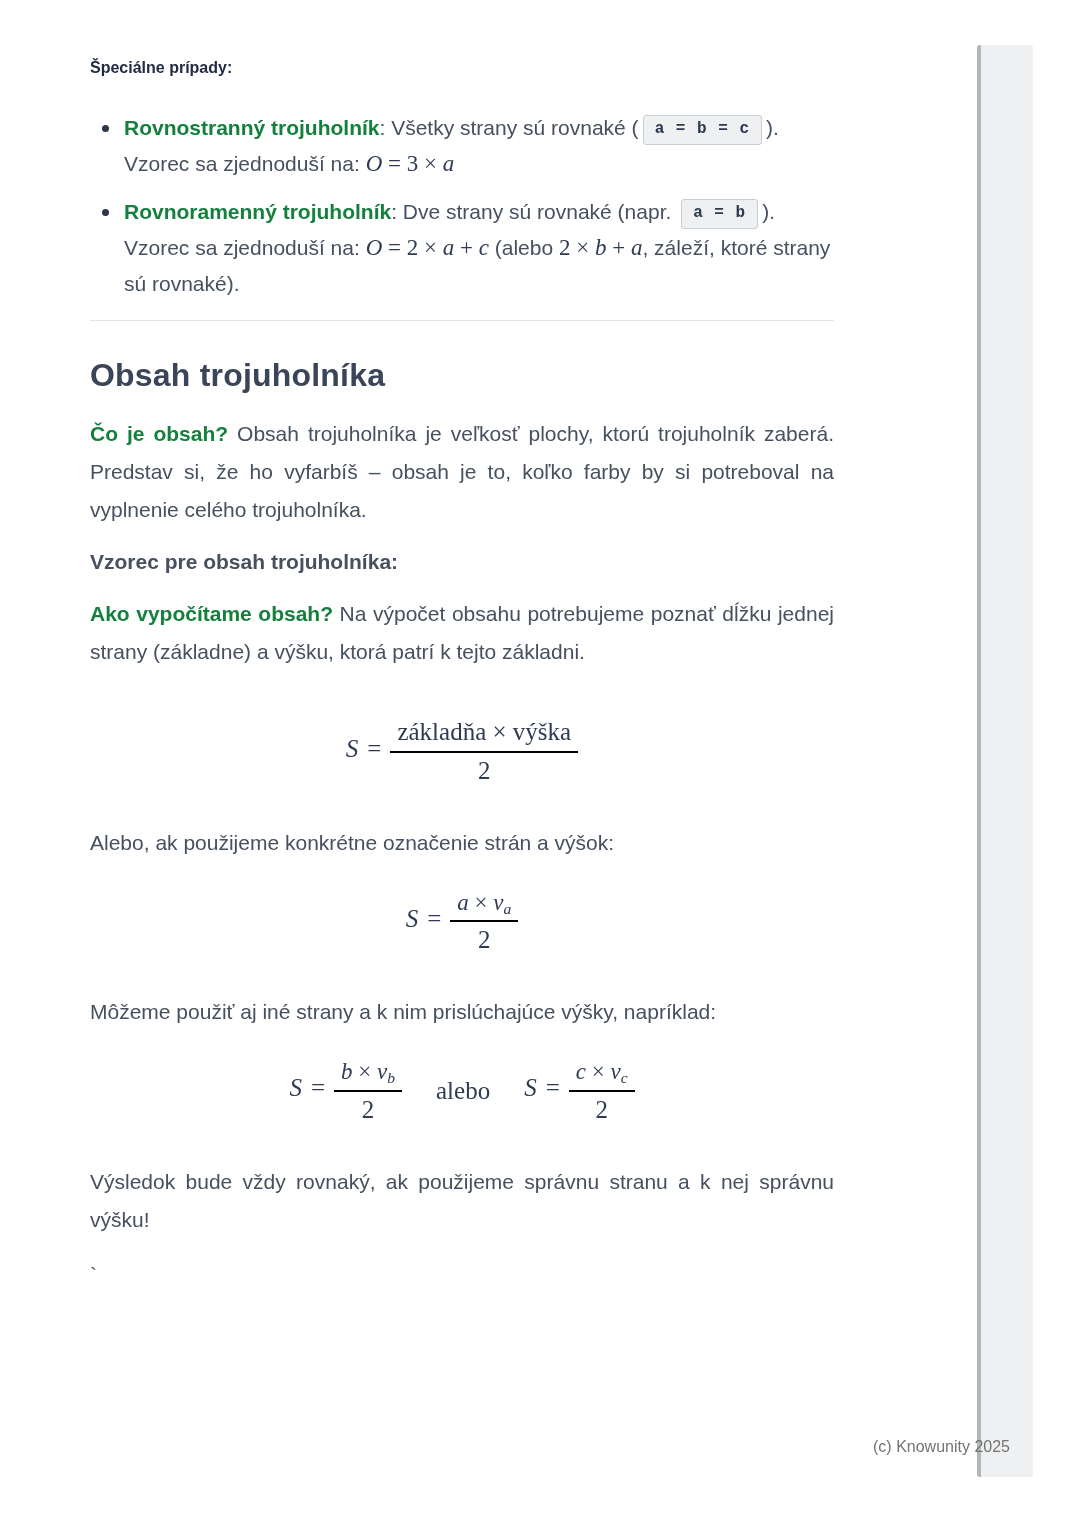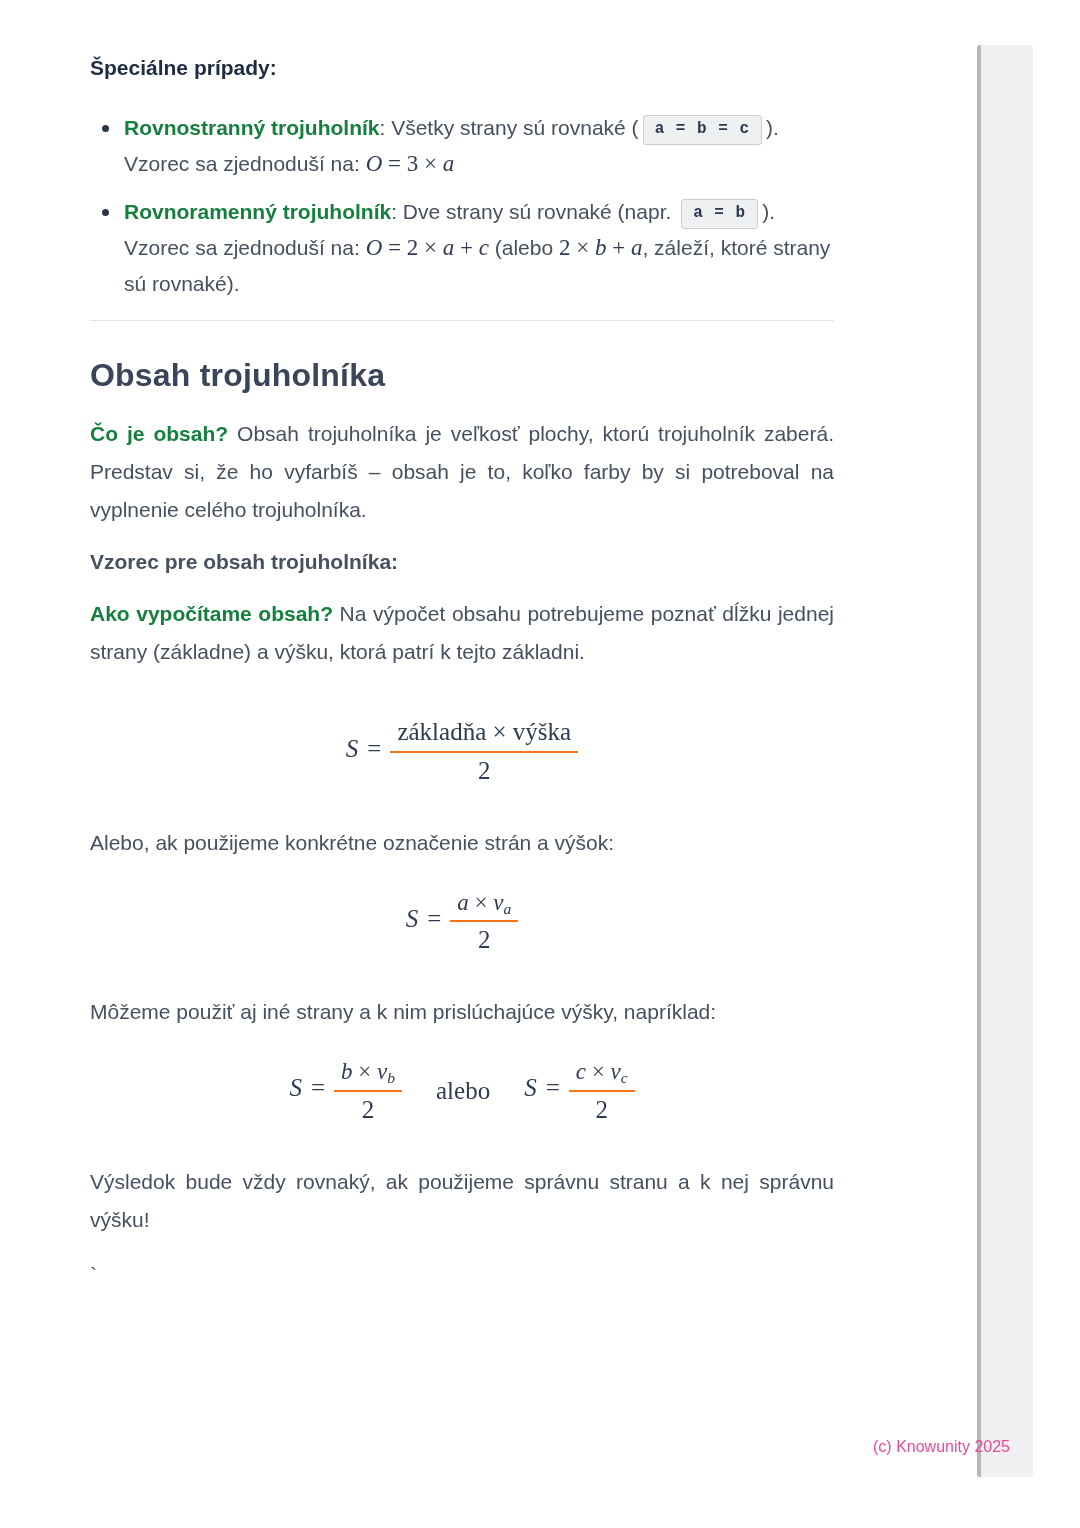--- a/index.html
+++ b/index.html
@@ -12,21 +12,21 @@
     color:#46505f;
     overflow:hidden;
   }
   .content {
     position:absolute;
     left:90px; top:0;
     width:744px;
     padding-top:56px;
   }
   .bold-label {
-    font-size:21px;
+    font-size:16px;
     font-weight:700;
     color:#202c44;
     line-height:24px;
   }
   .h-special { margin-bottom:30px; }
   ul.bullets { list-style:none; margin-bottom:0; }
   ul.bullets li {
     position:relative;
     padding-left:34px;
     font-size:21px;
@@ -103,21 +103,21 @@
   .formula .eq { padding:0 9px; }
   .frac {
     display:inline-block;
     vertical-align:middle;
     text-align:center;
     line-height:1.15;
   }
   .frac .num {
     display:block;
     padding:0 7px 4px;
-    border-bottom:2px solid #f97316;
+    border-bottom:2px solid #000000;
   }
   .frac .den { display:block; padding-top:4px; }
   .formula .alebo { display:inline-block; margin:0 34px; vertical-align:middle; }
   .label-block { margin-bottom:0; margin-top:14px; }
   .stray-char {
     font-size:21px;
     margin-top:24px;
     color:#46505f;
   }
   .scrollbar {
@@ -127,21 +127,21 @@
     background:#eef0f1;
     border-left:4px solid #b4b7ba;
     border-radius:3px;
     z-index:1;
   }
   .footer {
     position:absolute;
     top:1438px;
     right:70px;
     font-size:16px;
-    color:#ec4899;
+    color:#737373;
     z-index:2;
     white-space:nowrap;
   }
 </style>
 </head>
 <body>
 
 <div class="content">
 
   <div class="bold-label h-special">Špeciálne prípady:</div>

